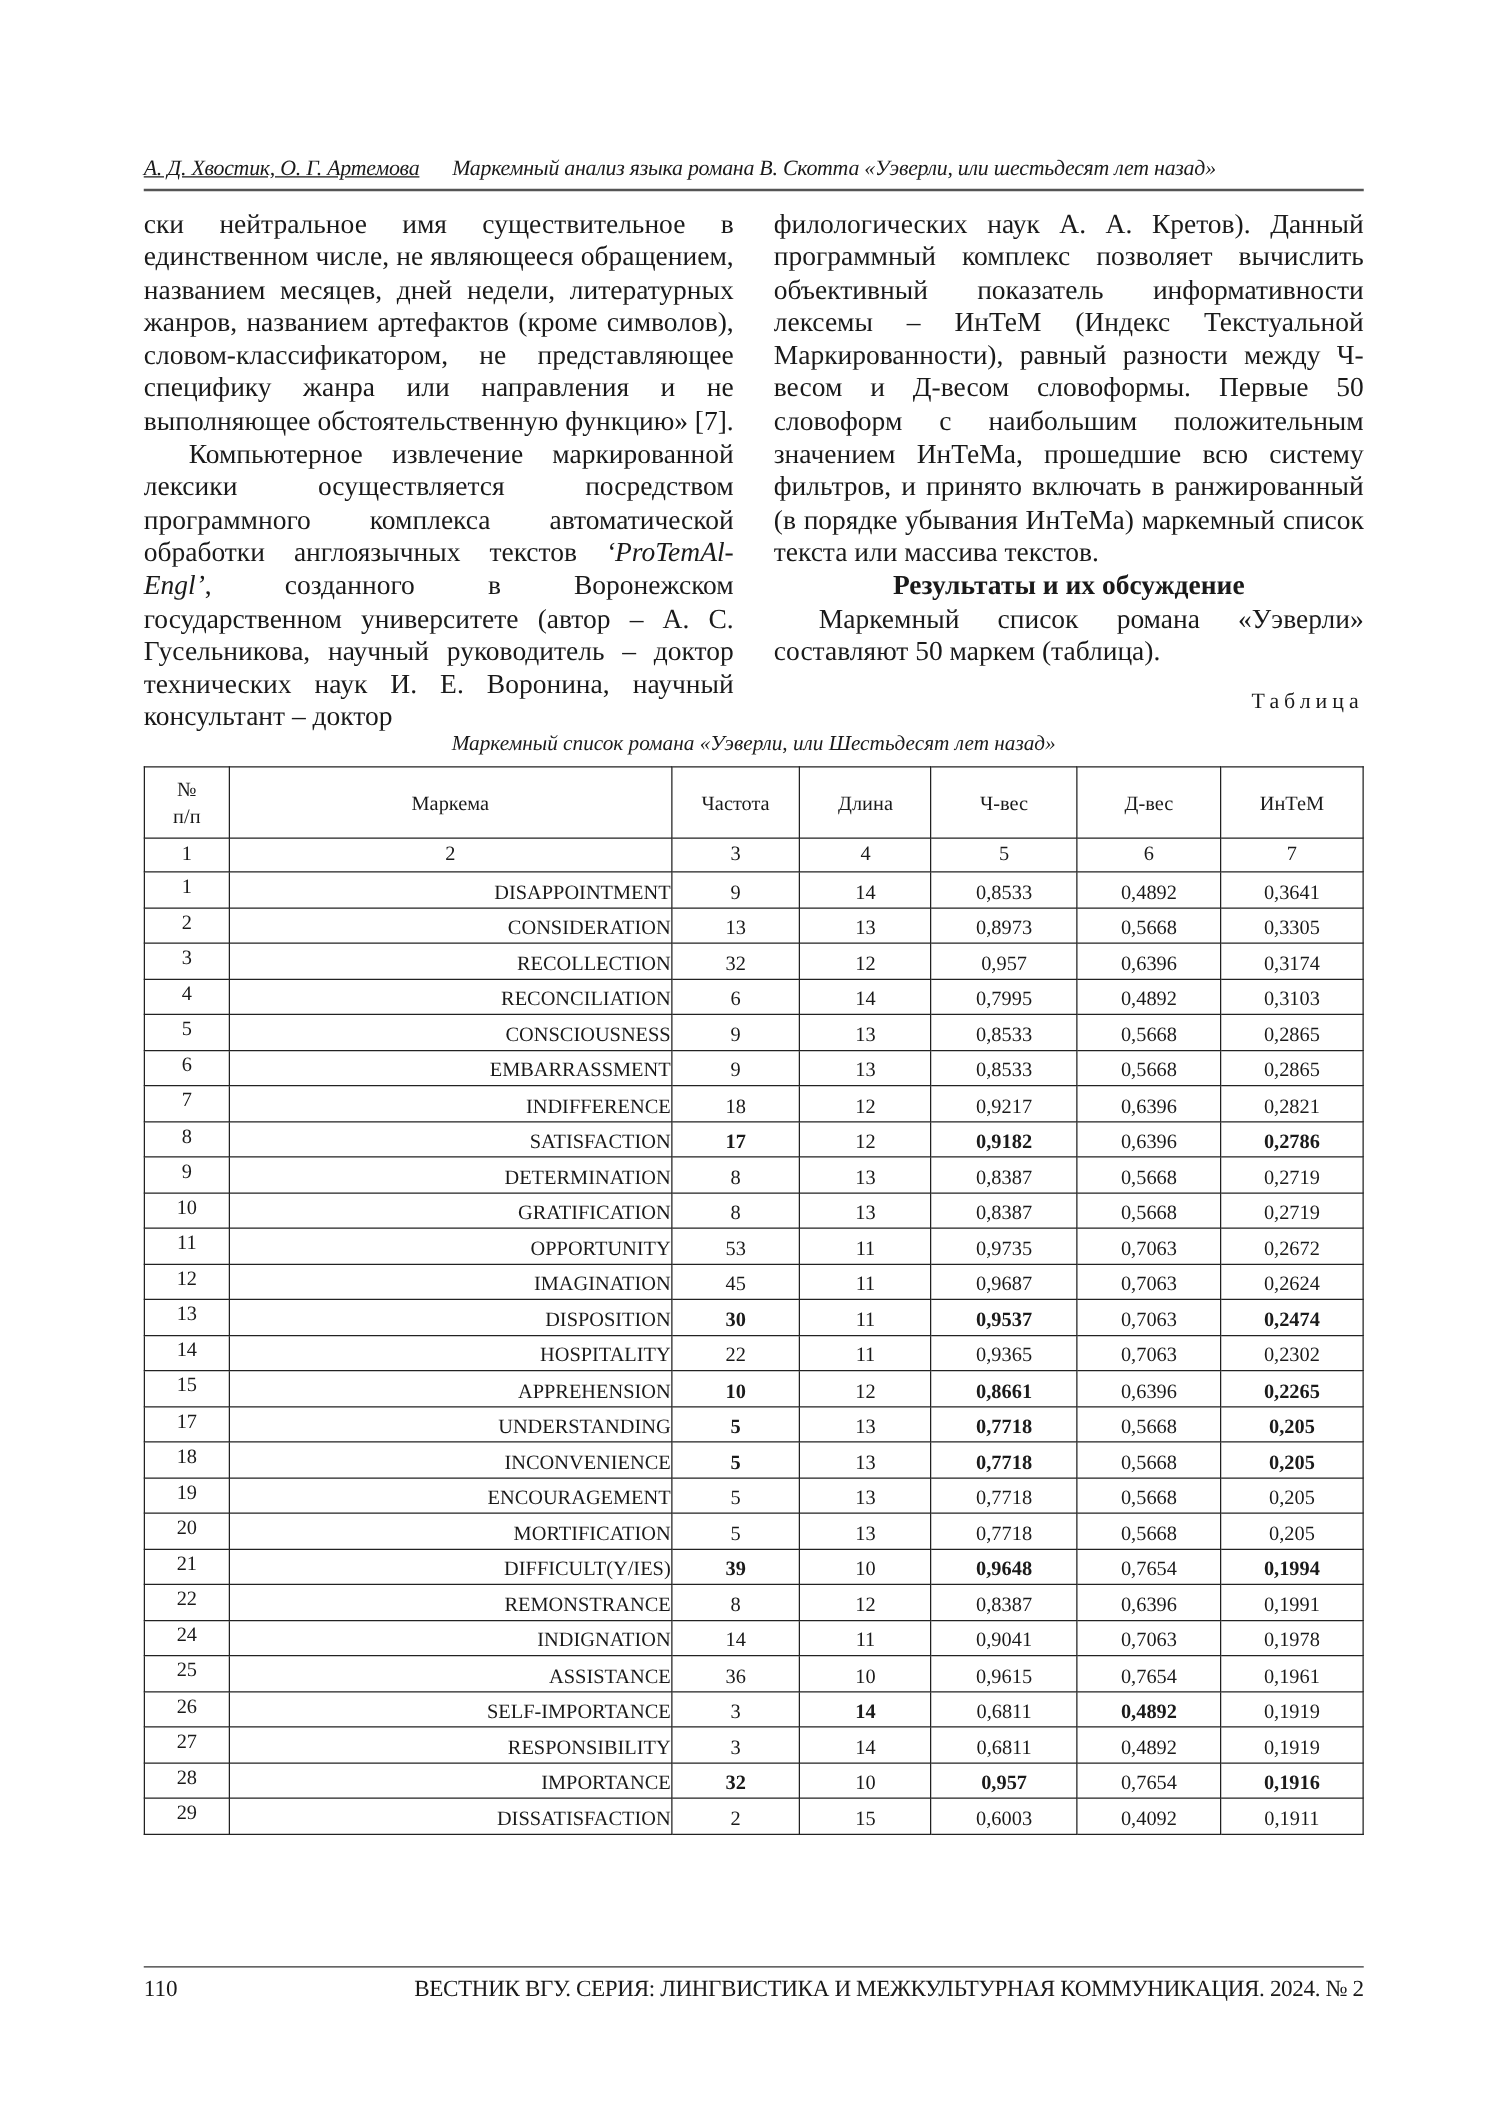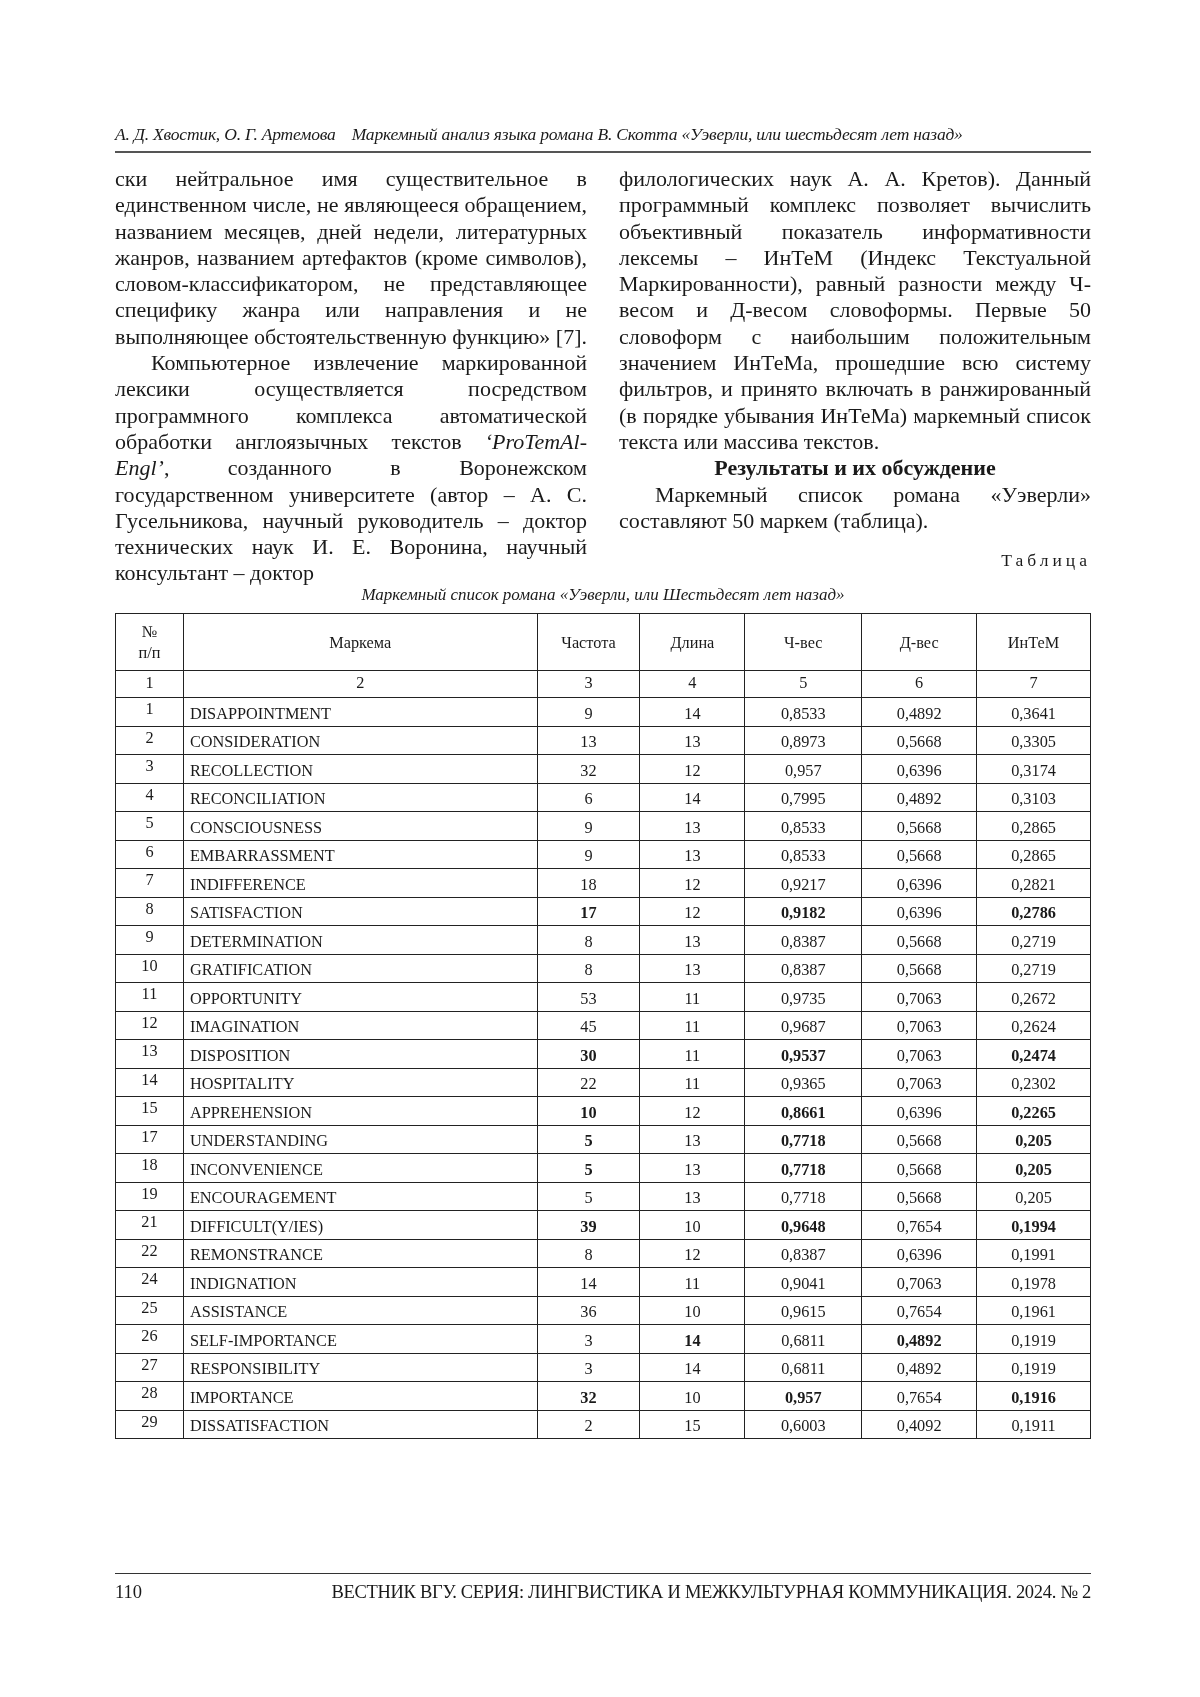--- a/index.html
+++ b/index.html
@@ -1,39 +1,39 @@
 <!DOCTYPE html>
 <html><head>
 <meta charset="utf-8">
 <style>
   html, body { margin: 0; padding: 0; background: #ffffff; }
   body { width: 1200px; height: 1697px; position: relative; overflow: hidden;
          font-family: "Liberation Serif", "DejaVu Serif", serif; color: #1a1a1a; }
   .running-head { position: absolute; left: 115px; top: 124px; width: 976px;
          font-style: italic; font-size: 17.5px; letter-spacing: -0.2px; white-space: nowrap; }
-  .running-head .authors { margin-right: 12px; }
+  .running-head .authors { margin-right: 22px; text-decoration: underline; }
   .head-rule { position: absolute; left: 115px; top: 151px; width: 976px; height: 0; border-top: 2px solid #555; }
   .col { position: absolute; top: 166px; width: 472px; font-size: 22px; line-height: 26.3px; text-align: justify; }
   .col.left { left: 115px; }
   .col.right { left: 619px; }
   .col p { margin: 0; }
   .col p.indent { text-indent: 36px; }
   .col .it { font-style: italic; }
   .section-title { font-weight: bold; text-align: center; margin: 20px 0 2px 0; text-indent: 0; }
   .table-label { position: absolute; right: 109px; top: 550px; font-size: 17.5px; letter-spacing: 4px; }
   .table-caption { position: absolute; left: 115px; width: 976px; top: 585px; text-align: center;
          font-style: italic; font-size: 17px; }
   table.marker-table { position: absolute; left: 115px; top: 613px; width: 976px; border-collapse: collapse;
          font-size: 16.3px; }
   table.marker-table td, table.marker-table th { border: 1.4px solid #222; padding: 0; font-weight: normal; }
   table.marker-table th { height: 56px; text-align: center; line-height: 21px; }
   table.marker-table tr.idx td { height: 27px; text-align: center; vertical-align: top; padding-top: 2px; box-sizing: border-box; }
   table.marker-table tr.data td { height: 28.5px; box-sizing: border-box; vertical-align: bottom; padding-bottom: 2px; text-align: center; }
   table.marker-table tr.data td.num { vertical-align: top; padding-top: 1px; padding-bottom: 0; }
-  table.marker-table tr.data td.word { text-align: left; padding-left: 6px; }
+  table.marker-table tr.data td.word { text-align: right; padding-left: 6px; }
   table.marker-table td.b { font-weight: bold; }
   .c1 { width: 68px; } .c2 { width: 354px; } .c3 { width: 103px; } .c4 { width: 105px; }
   .c5 { width: 117px; } .c6 { width: 115px; } .c7 { width: 114px; }
   .foot-rule { position: absolute; left: 115px; top: 1573px; width: 976px; border-top: 1.5px solid #333; }
   .footer { position: absolute; left: 115px; top: 1582px; width: 976px; font-size: 18.5px; }
   .footer .page-no { position: absolute; left: 0; top: 0; font-family: Liberation Serif, serif; }
   .footer .journal { position: absolute; right: 0; top: 0; letter-spacing: -0.3px; white-space: nowrap; }
 </style>
 </head>
 <body>
@@ -245,20 +245,29 @@
       <tr class="data">
         <td class="num">19</td>
         <td class="word">ENCOURAGEMENT</td>
         <td>5</td>
         <td>13</td>
         <td>0,7718</td>
         <td>0,5668</td>
         <td>0,205</td>
       </tr>
       <tr class="data">
+        <td class="num">20</td>
+        <td class="word">MORTIFICATION</td>
+        <td>5</td>
+        <td>13</td>
+        <td>0,7718</td>
+        <td>0,5668</td>
+        <td>0,205</td>
+      </tr>
+      <tr class="data">
         <td class="num">21</td>
         <td class="word">DIFFICULT(Y/IES)</td>
         <td class="b">39</td>
         <td>10</td>
         <td class="b">0,9648</td>
         <td>0,7654</td>
         <td class="b">0,1994</td>
       </tr>
       <tr class="data">
         <td class="num">22</td>

